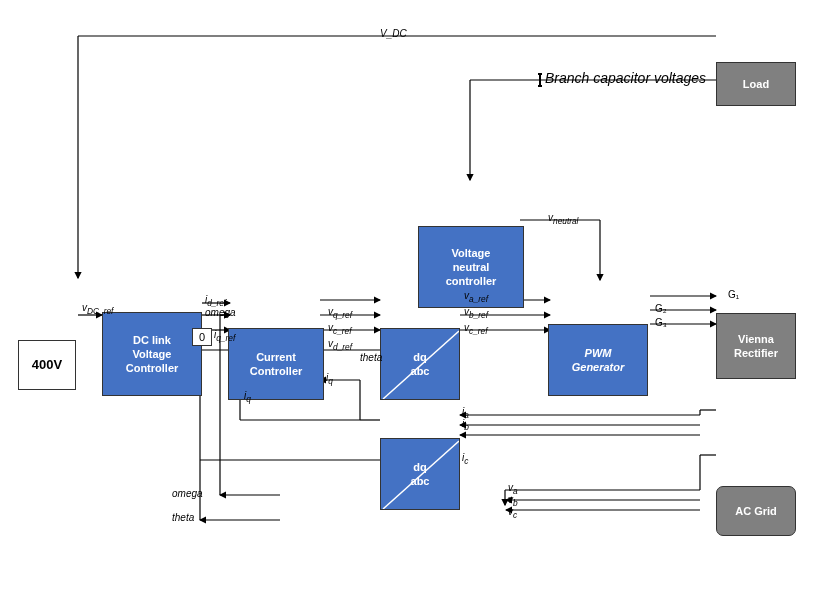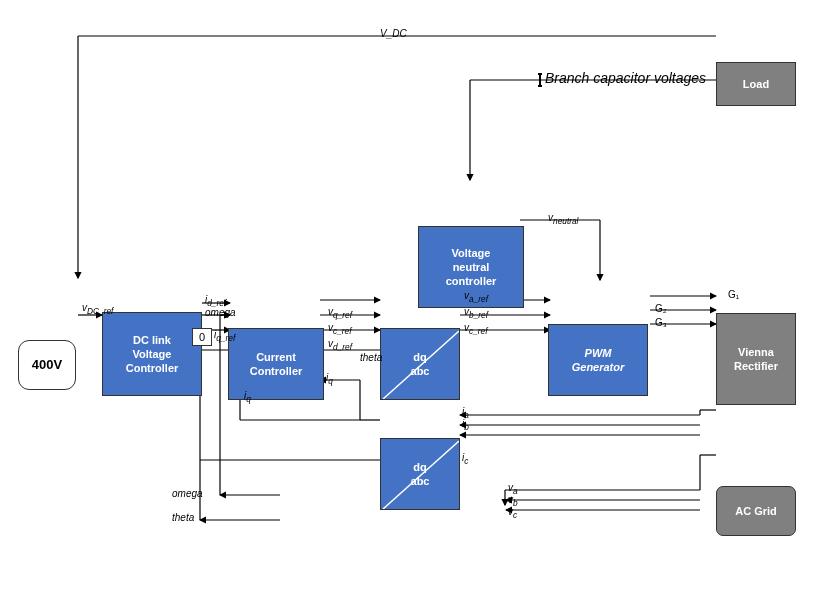--- a/index.html
+++ b/index.html
@@ -58,21 +58,20 @@
       color: #fff;
     }
     .block.gray {
       background: #808080;
       color: #fff;
     }
     .block.white {
       background: #fff;
       color: #000;
       font-size: 13px;
-      border-radius: 11px;
     }
 
     
     .label {
       position: absolute;
       font-size: 10px;
       color: #000;
       white-space: nowrap;
     }
     .label.italic {
@@ -192,21 +191,21 @@
     <line x1="382" y1="348" x2="458" y2="282" stroke="#fff" stroke-width="1.5"></line>
 
     <line x1="382" y1="458" x2="458" y2="392" stroke="#fff" stroke-width="1.5"></line>
 
   </svg>
 
   <div class="block gray" style="left:716px; top:14px; width:80px; height:44px;">
     <span>Load</span>
   </div>
 
-  <div class="block gray" style="left:716px; top:265px; width:80px; height:92px;">
+  <div class="block gray" style="left:716px; top:265px; width:80px; height:66px;">
     <span>Vienna<br>Rectifier</span>
   </div>
 
   <div class="block gray" style="left:716px; top:438px; width:80px; height:50px;border-radius:7px;">
     <span>AC Grid</span>
   </div>
 
   <div class="block white" style="left:18px; top:292px; width:58px; height:50px; font-size:13px;">
     <span>400V</span>
   </div>

